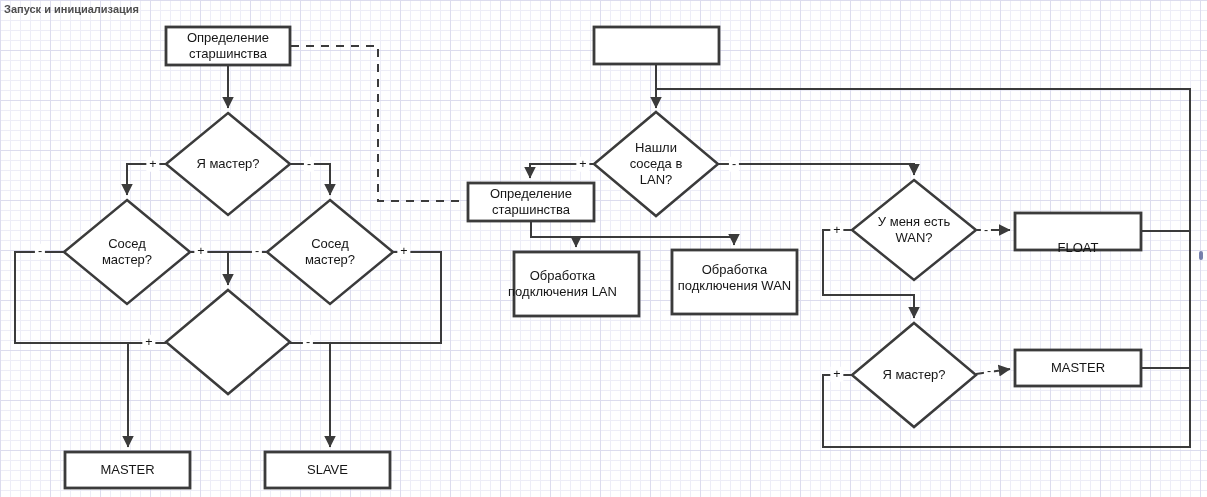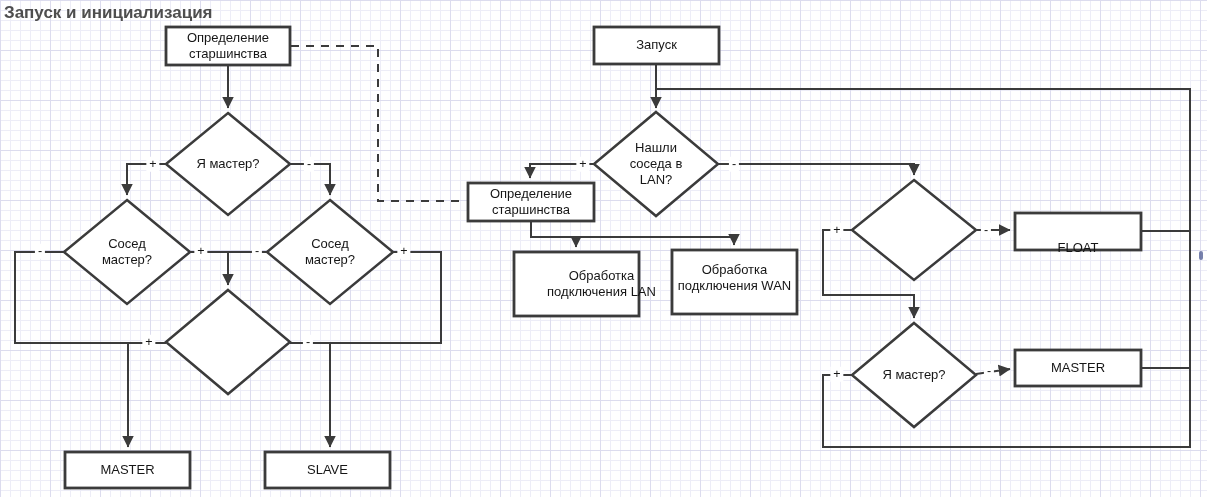--- a/index.html
+++ b/index.html
@@ -15,21 +15,21 @@
     font-family:"Liberation Sans","DejaVu Sans",sans-serif;
   }
   svg.layer{position:absolute;left:0;top:0;}
   .shape{fill:#ffffff;stroke:#3b3b3b;}
   .box{stroke-width:2.8px;}
   .diamond{stroke-width:2.5px;}
   .edge{fill:none;stroke:#3b3b3b;stroke-width:2px;}
   .edge.dashed{stroke-dasharray:8 7;}
   .arrowhead{fill:#3b3b3b;}
   .title{
-    position:absolute;left:4px;top:3px;font-size:17px;font-weight:bold;
+    position:absolute;left:4px;top:3px;font-size:11px;font-weight:bold;
     color:#4e4e4e;white-space:nowrap;
   }
   .nl{
     position:absolute;display:flex;align-items:center;justify-content:center;
     text-align:center;font-size:13px;line-height:1.25;color:#161616;
     pointer-events:none;
   }
   .el{
     position:absolute;transform:translate(-50%,-50%);background:#ffffff;
     font-size:12.5px;line-height:1;padding:1px 3px;color:#161616;
@@ -89,30 +89,30 @@
     <polygon class="shape diamond" points="228,113 290,164 228,215 166,164"></polygon>
     <polygon class="shape diamond" points="127,200 190,252 127,304 64,252"></polygon>
     <polygon class="shape diamond" points="330,200 393,252 330,304 267,252"></polygon>
     <polygon class="shape diamond" points="228,290 290,342 228,394 166,342"></polygon>
     <polygon class="shape diamond" points="656,112 718,164 656,216 594,164"></polygon>
     <polygon class="shape diamond" points="914,180 976,230 914,280 852,230"></polygon>
     <polygon class="shape diamond" points="914,323 976,375 914,427 852,375"></polygon>
   </svg>
 
   <div class="nl" style="left:169px;top:27px;width:118px;height:38px;">Определение старшинства</div>
-  <div class="nl" style="left:594px;top:27px;width:125px;height:37px;">Запуск</div>
   <div class="nl" style="left:178px;top:113px;width:100px;height:102px;">Я мастер?</div>
   <div class="nl" style="left:92px;top:200px;width:70px;height:104px;">Сосед мастер?</div>
   <div class="nl" style="left:295px;top:200px;width:70px;height:104px;">Сосед мастер?</div>
   <div class="nl" style="left:65px;top:452px;width:125px;height:36px;">MASTER</div>
   <div class="nl" style="left:265px;top:452px;width:125px;height:36px;">SLAVE</div>
   <div class="nl" style="left:617px;top:112px;width:78px;height:104px;">Нашли соседа в LAN?</div>
   <div class="nl" style="left:472px;top:183px;width:118px;height:38px;">Определение старшинства</div>
-  <div class="nl" style="left:527px;top:252px;width:125px;height:64px;padding-left:12px;">Обработка подключения LAN</div>
+  <div class="nl" style="left:488px;top:252px;width:125px;height:64px;padding-left:12px;">Обработка подключения LAN</div>
   <div class="nl" style="left:672px;top:250px;width:125px;height:56px;">Обработка подключения WAN</div>
+  <div class="nl" style="left:868px;top:180px;width:92px;height:100px;">У меня есть WAN?</div>
   <div class="nl" style="left:1015px;top:230px;width:126px;height:37px;">FLOAT</div>
   <div class="nl" style="left:864px;top:323px;width:100px;height:104px;">Я мастер?</div>
   <div class="nl" style="left:1015px;top:350px;width:126px;height:36px;">MASTER</div>
 
   <div class="el" style="left:153px;top:164px;">+</div>
   <div class="el" style="left:309px;top:164px;">-</div>
   <div class="el" style="left:40px;top:251px;">-</div>
   <div class="el" style="left:201px;top:251px;">+</div>
   <div class="el" style="left:257px;top:251px;">-</div>
   <div class="el" style="left:404px;top:251px;">+</div>

